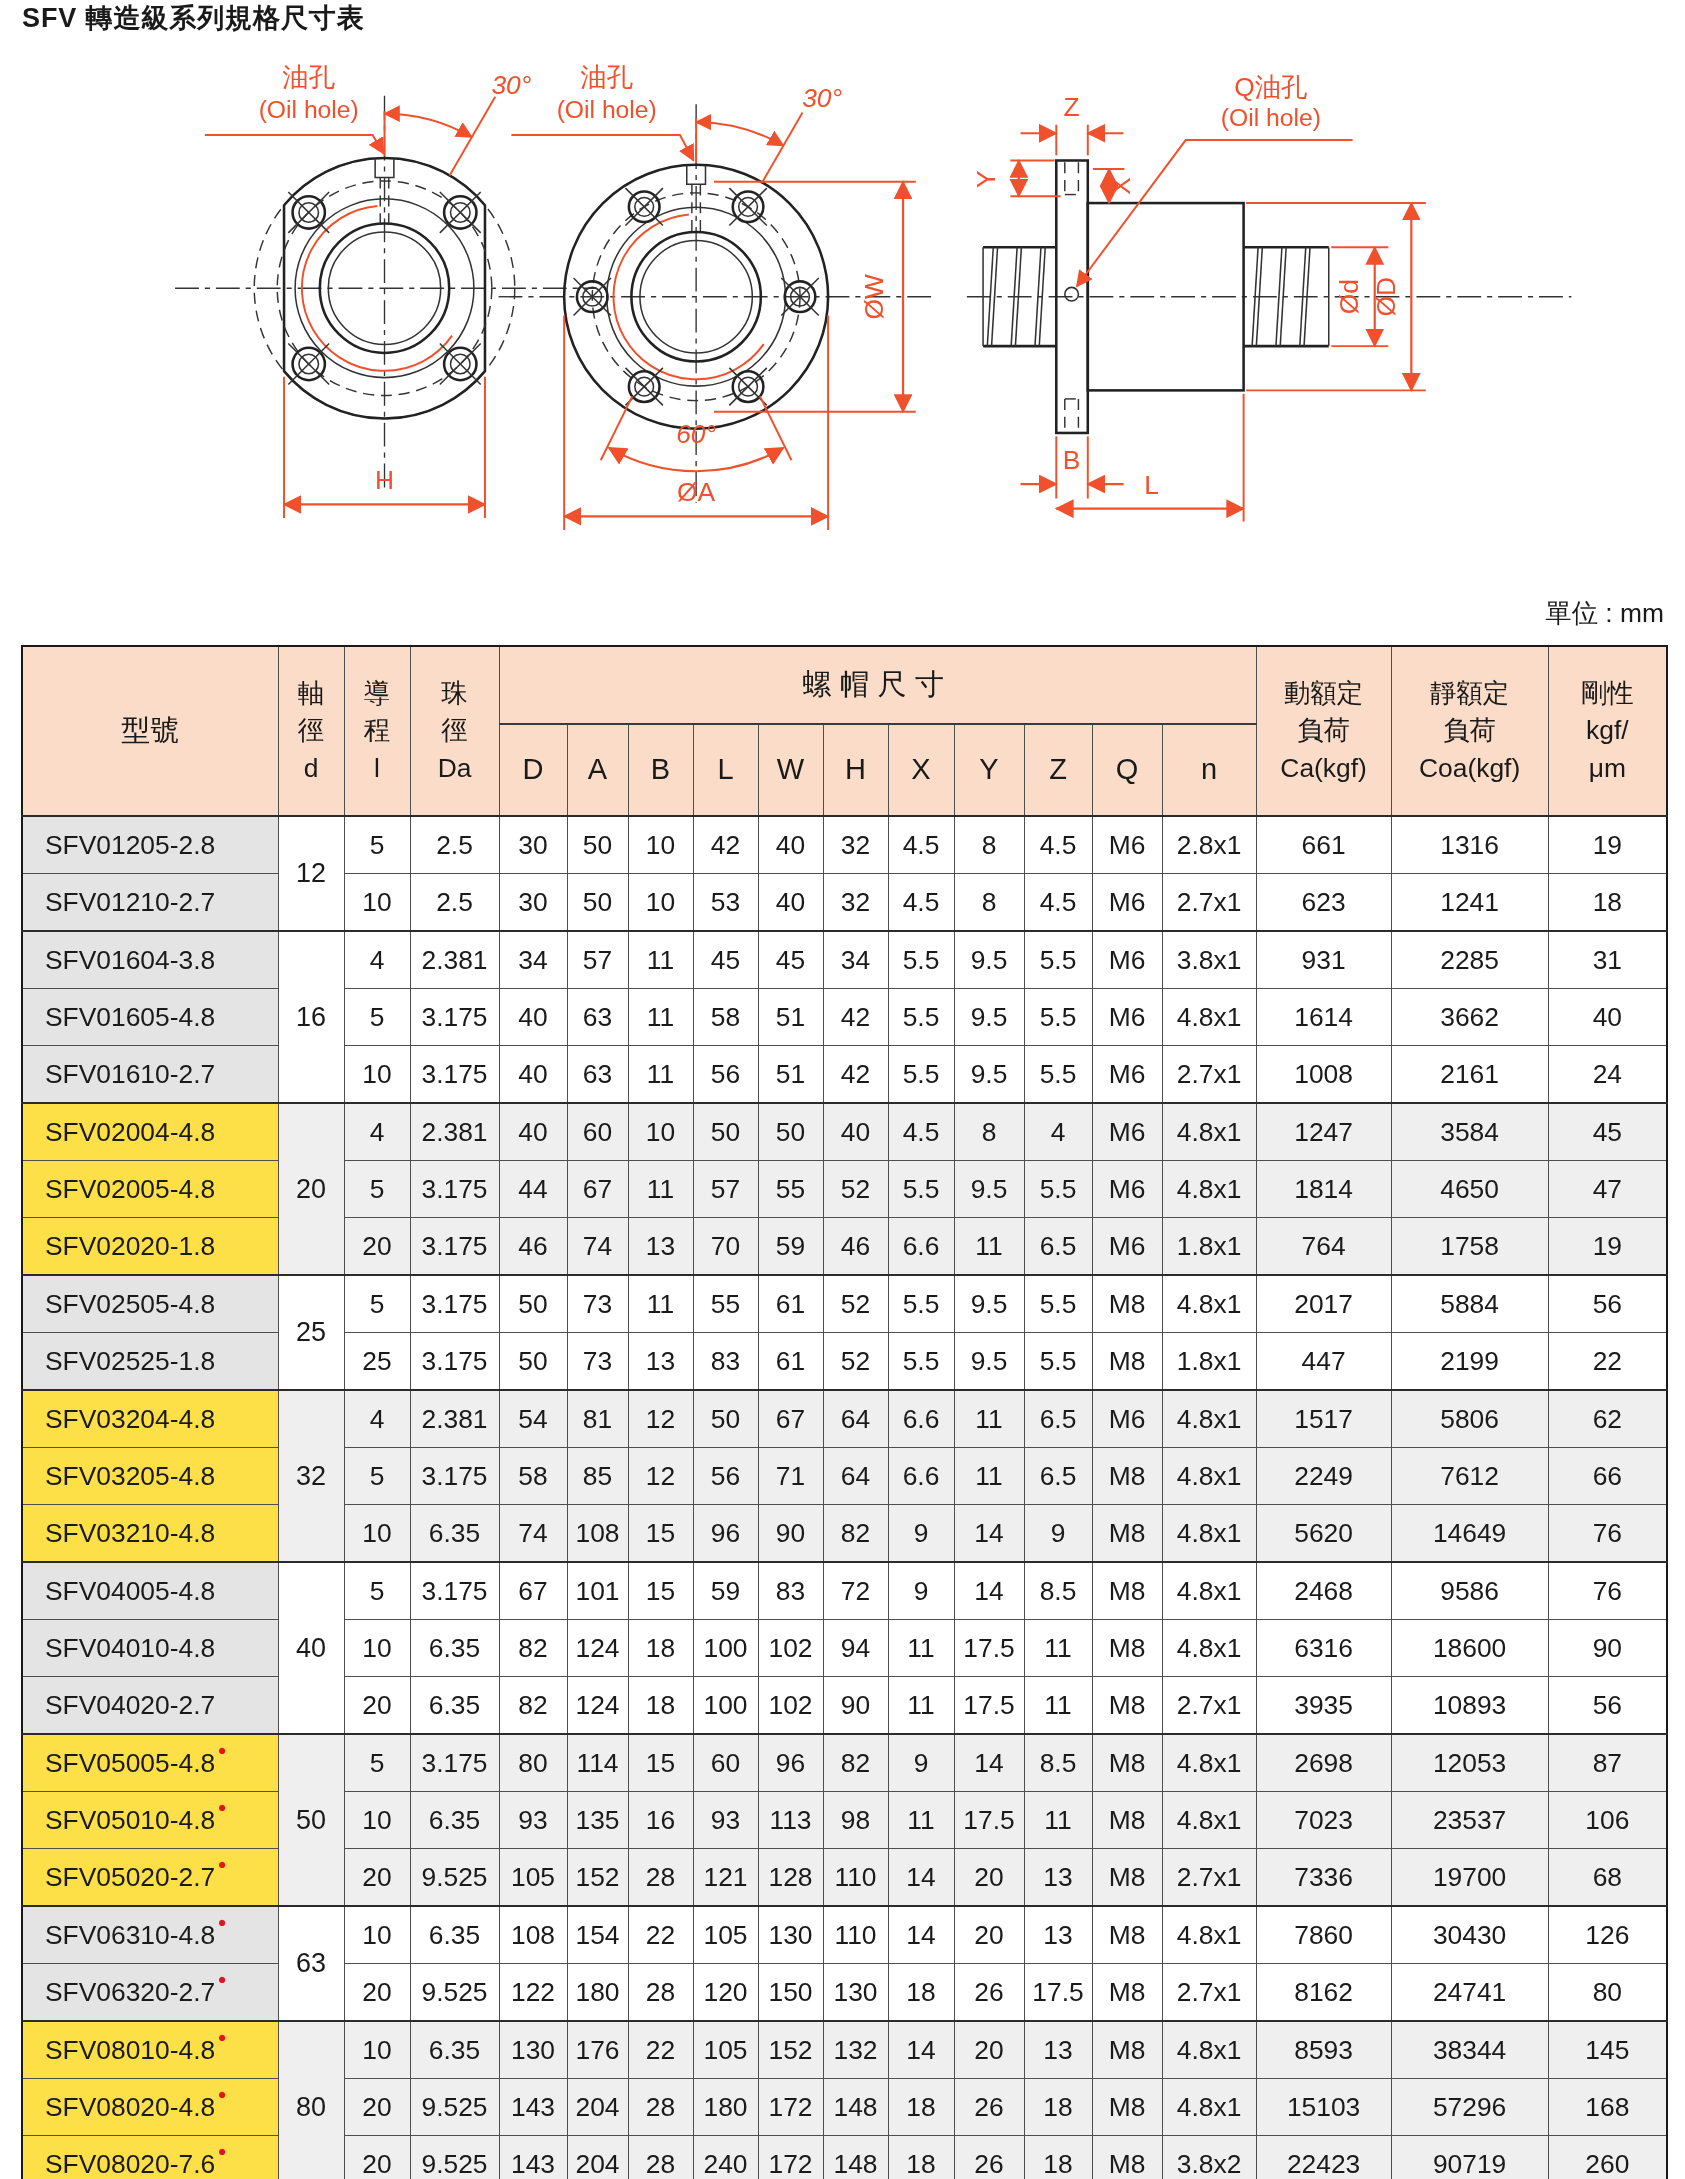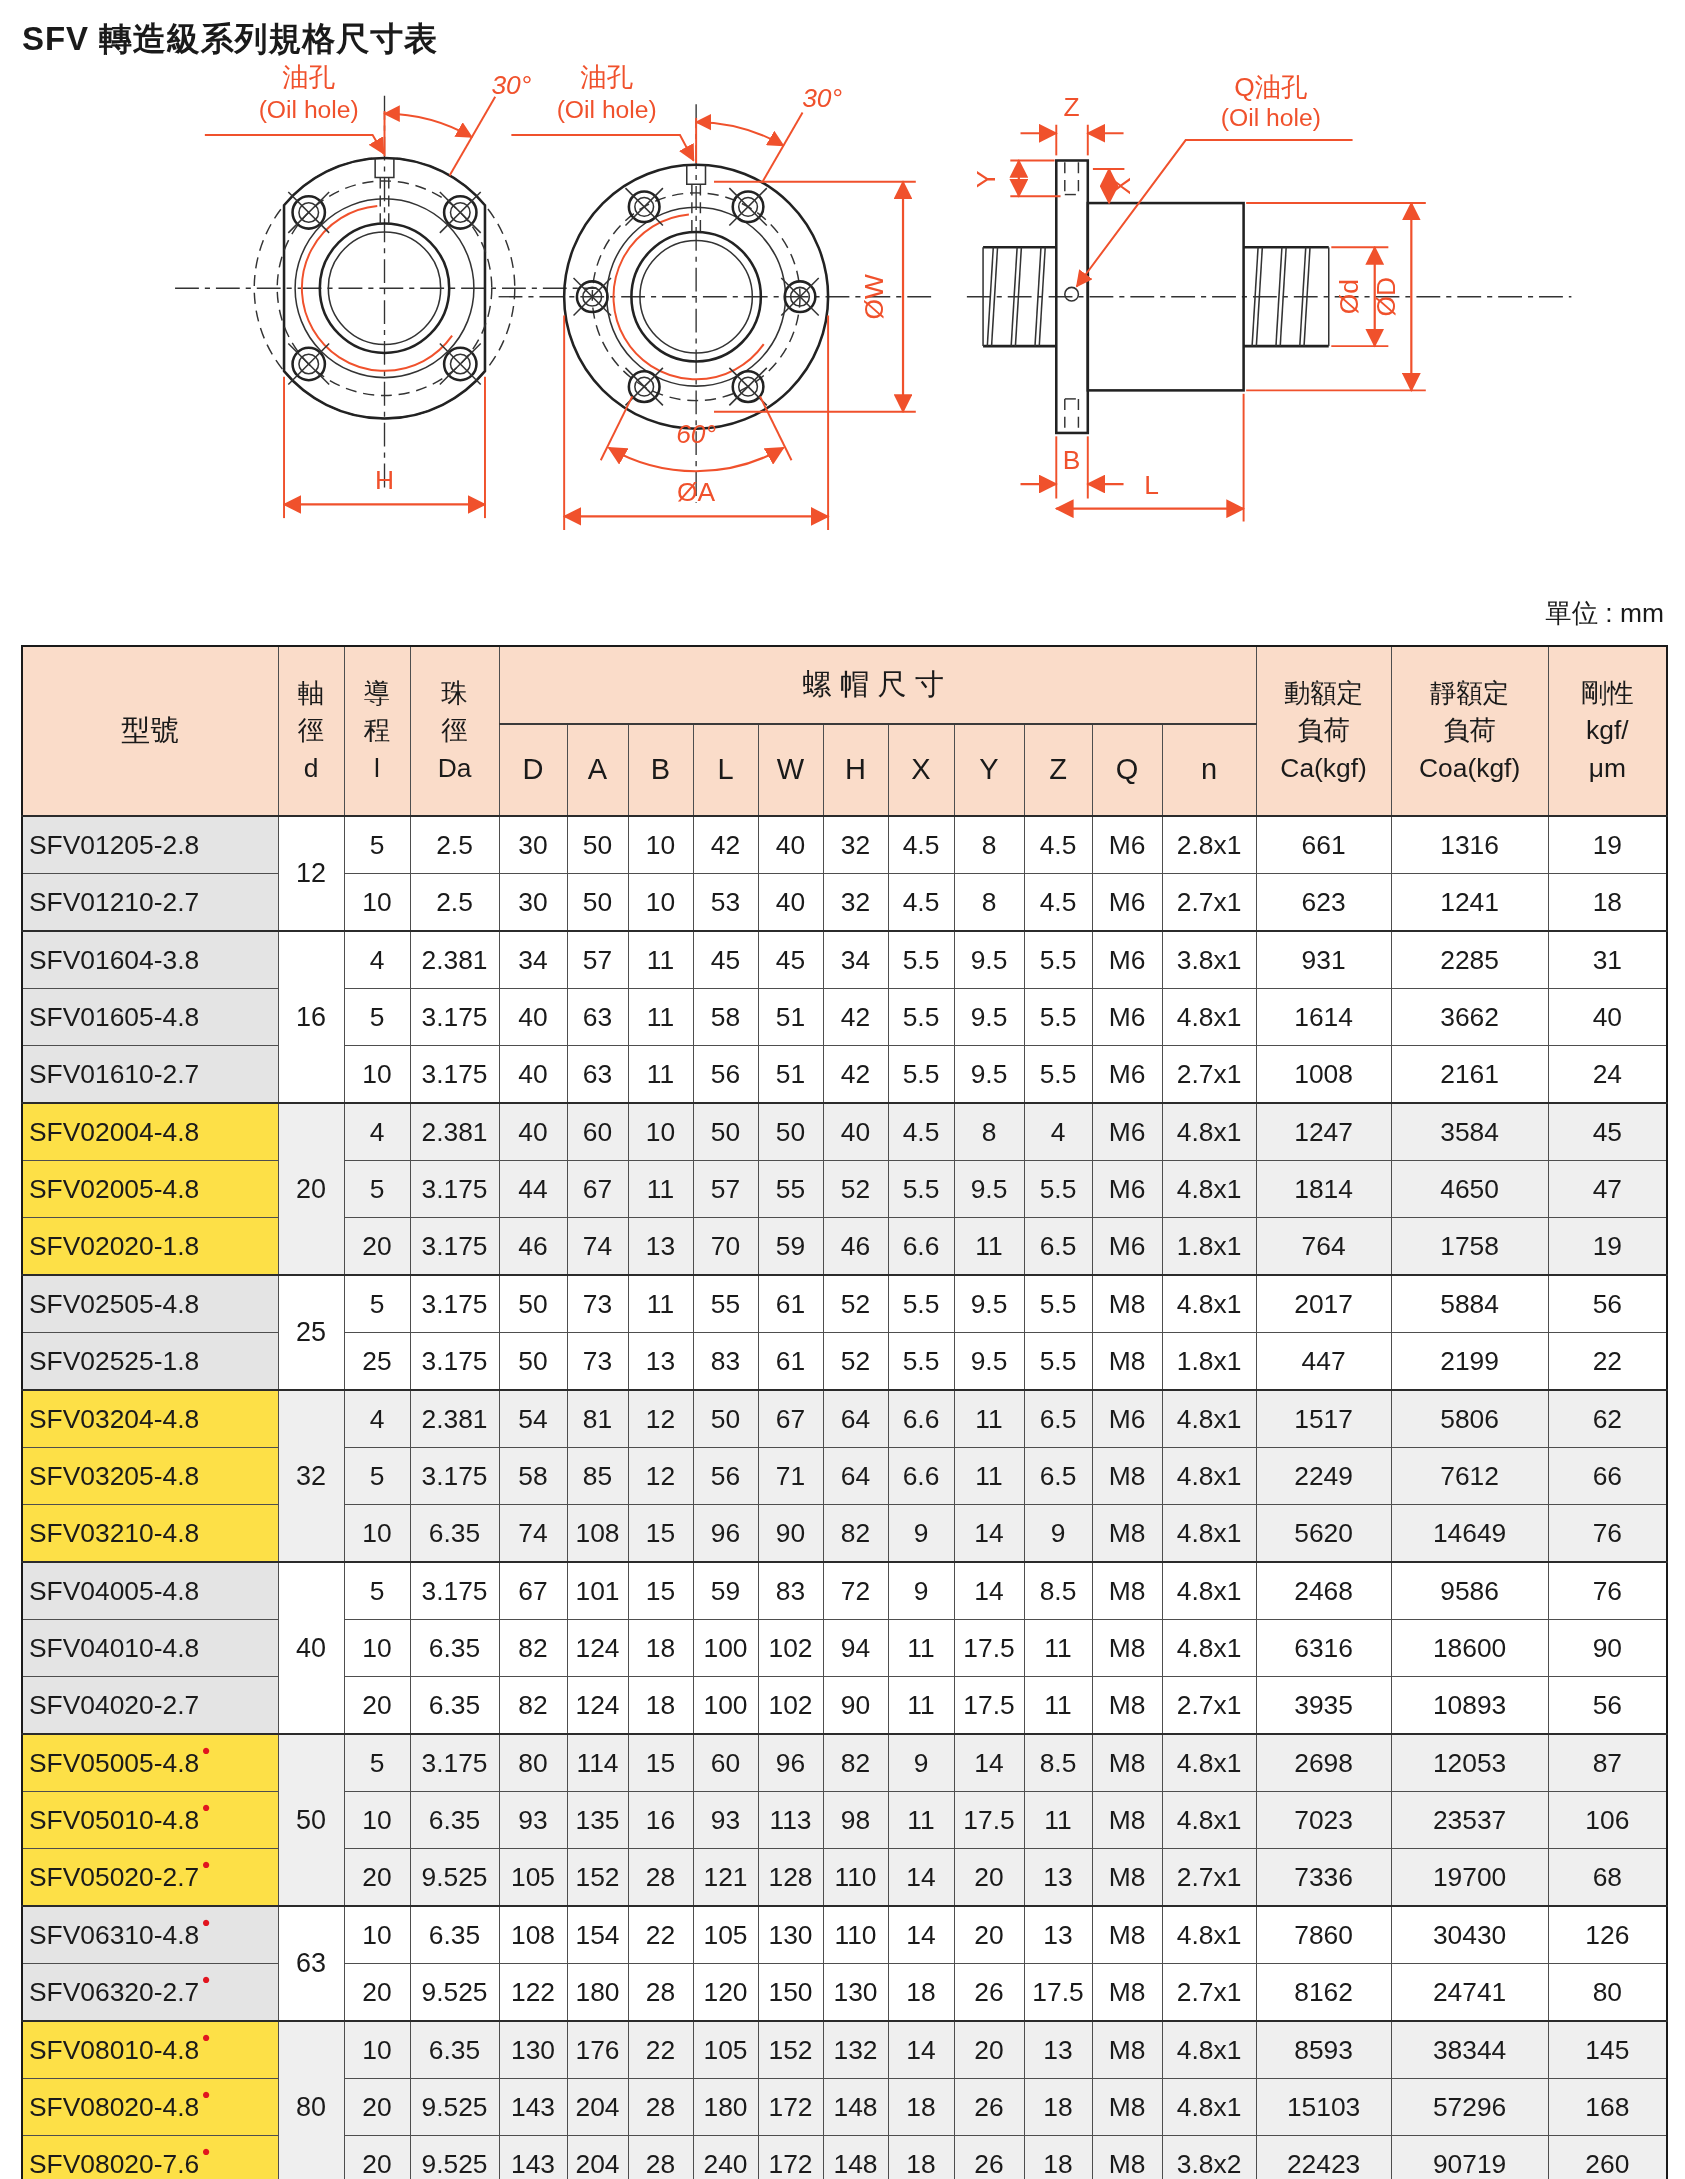--- a/index.html
+++ b/index.html
@@ -1,20 +1,20 @@
 <!DOCTYPE html>
 <html style="font-size:13.6px"><head>
 <meta charset="utf-8">
 <style>
   html,body{margin:0;padding:0;}
   body{
     width:1686px;height:2180px;background:#ffffff;position:relative;
     font-family:"Liberation Sans","DejaVu Sans",sans-serif;color:#1a1a1a;
   }
-  .title{position:absolute;left:22px;top:17px;font-size:33px;font-weight:600;letter-spacing:0.9px;}
+  .title{position:absolute;left:22px;top:0;font-size:27px;font-weight:600;letter-spacing:0.9px;}
   .unit-label{position:absolute;right:22px;top:596px;font-size:26.4px;}
   svg.diagrams{position:absolute;left:0;top:43px;}
   svg .k{stroke:#222;fill:none;stroke-width:3;}
   svg .k2{stroke:#333;fill:none;stroke-width:1.8;}
   svg .dash{stroke:#333;fill:none;stroke-width:1.7;stroke-dasharray:13 8;}
   svg .cl{stroke:#333;fill:none;stroke-width:1.6;stroke-dasharray:28 7 6 7;}
   svg .o{stroke:#f0512c;fill:none;stroke-width:2.3;}
   svg .oa{stroke:#f0512c;fill:none;stroke-width:2.6;}
   svg text.ot{fill:#f0512c;font-size:31px;stroke:none;}
   svg text.oten{fill:#f0512c;font-size:29px;stroke:none;}
@@ -27,21 +27,21 @@
   .spec th,.spec td{border:1.7px solid #4e4e4e;text-align:center;padding:0;font-weight:normal;color:#1a1a1a;}
   .spec thead th{background:#fadcc9;font-size:26.4px;line-height:1.42;}
   .spec thead tr.top-h{height:78px;}
   .spec thead tr.letters{height:92px;}
   .spec thead tr.letters th{font-size:29px;border-top:2.6px solid #3a3a3a;}
   .spec thead th.model-h{font-size:29px;}
   .spec thead th.nut-group{font-size:29px;letter-spacing:8.5px;text-align:center;}
   .spec tbody td{height:56px;background:#ffffff;}
   .spec tbody tr.group-start td{border-top:2.6px solid #2b2b2b;}
   .spec tbody tr.inner td{border-top:1.7px solid #989898;}
-  .spec tbody td.model{text-align:left;padding-left:6px;background:#e4e4e4;font-size:26.4px;white-space:nowrap;}
+  .spec tbody td.model{text-align:left;padding-left:22px;background:#e4e4e4;font-size:26.4px;white-space:nowrap;}
   .spec tbody td.dcell{background:#ffffff;font-size:27px;}
   .spec tbody tr.shaded td{background:#efefef;}
   .spec tbody tr.shaded td.model{background:#fde047;}
   .spec tbody tr.shaded td.dcell{background:#efefef;}
   .mdot{color:#e1151f;font-size:14.5px;vertical-align:17px;margin-left:2.6px;line-height:0;}
 </style>
 </head>
 <body>
 
 <div class="title">SFV 轉造級系列規格尺寸表</div>

